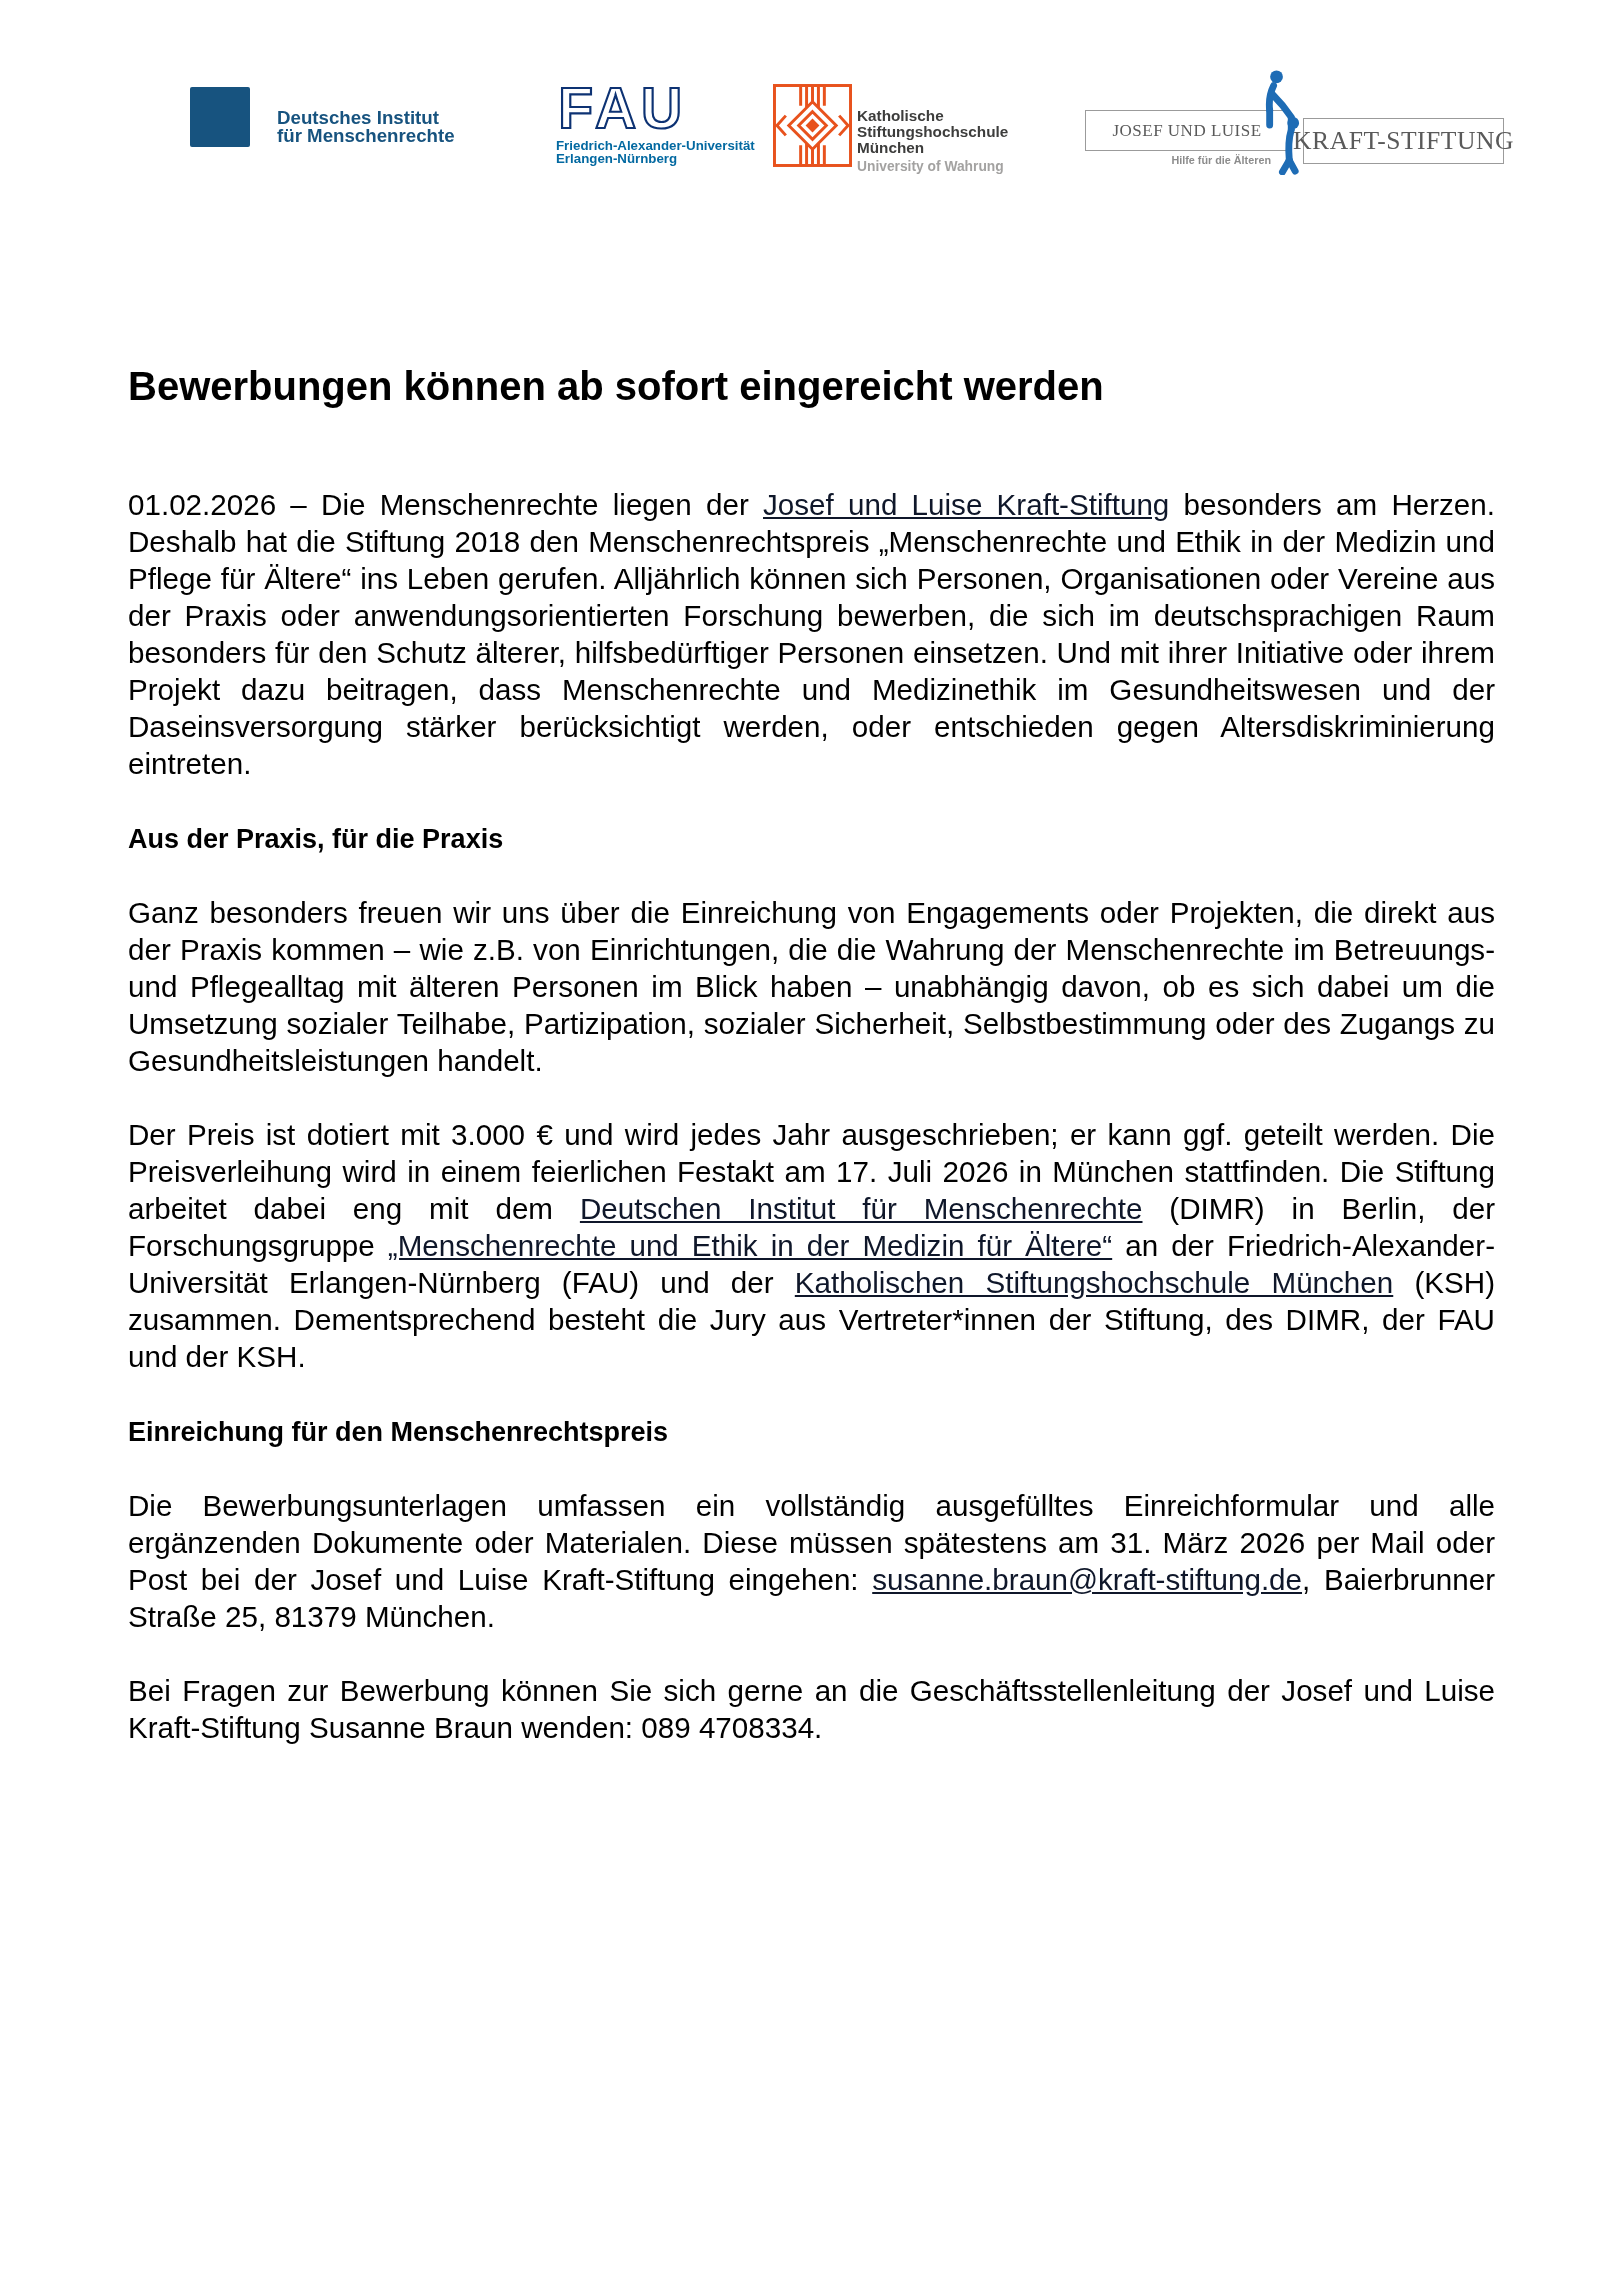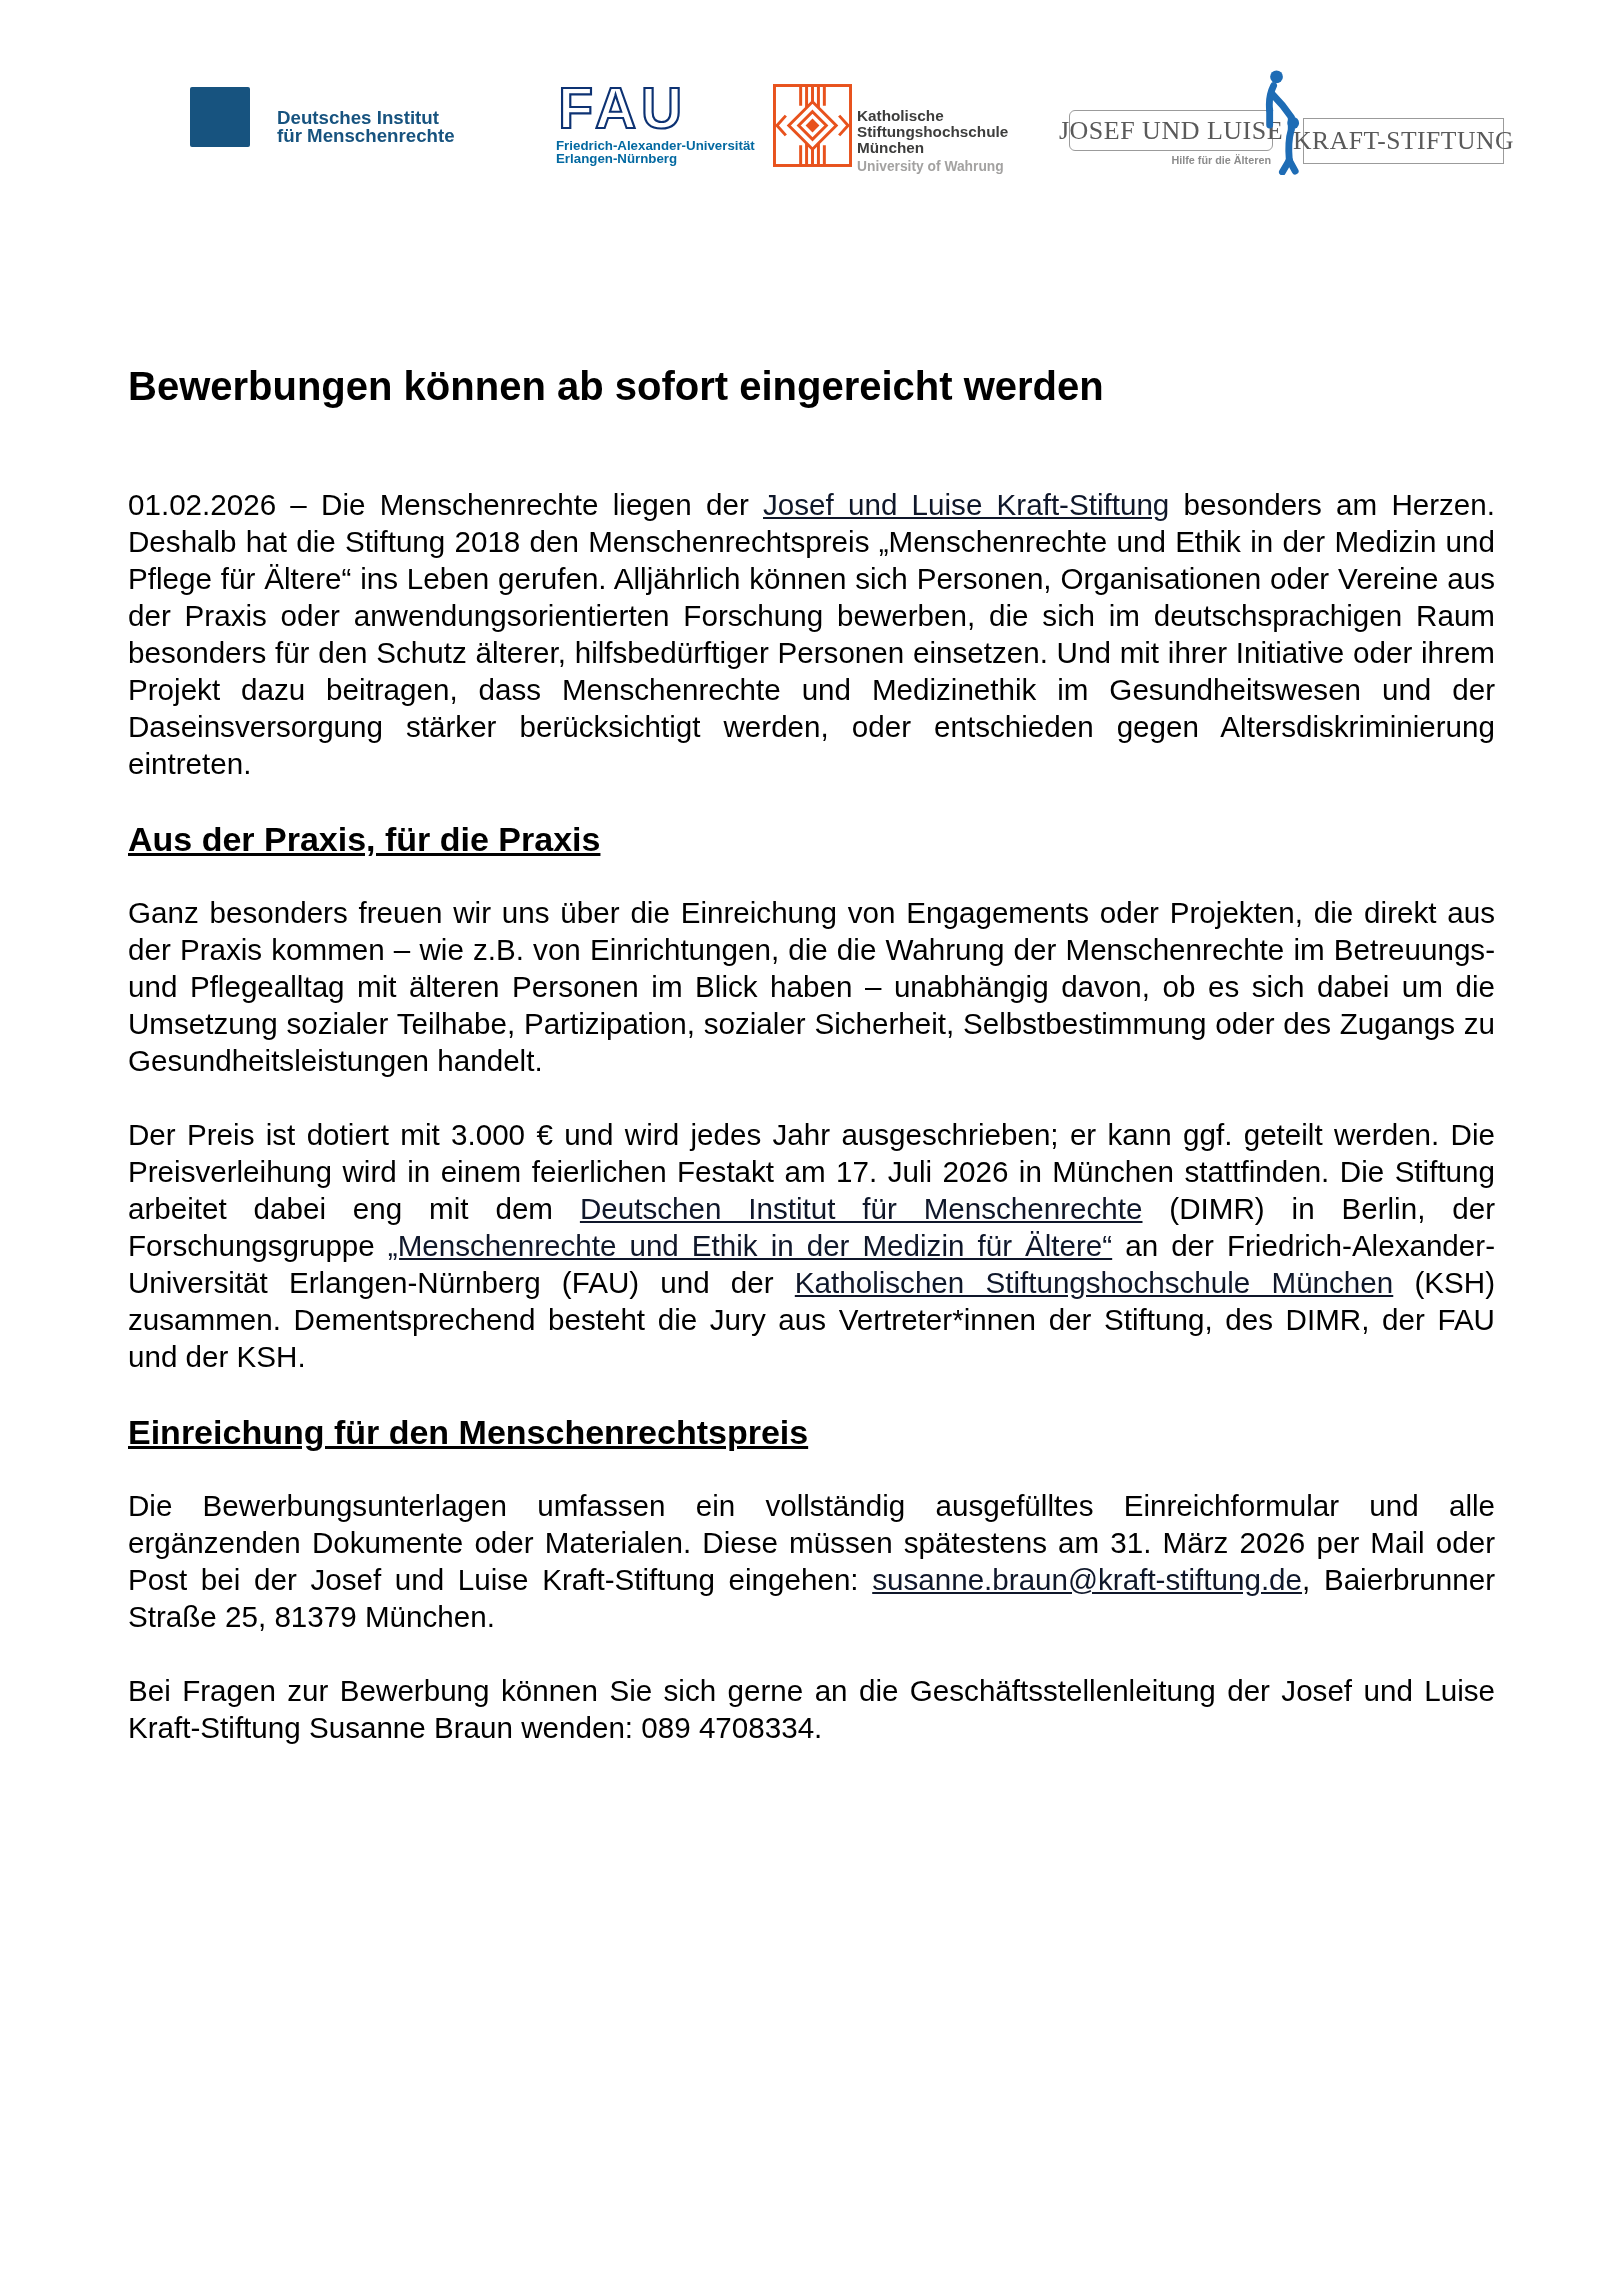--- a/index.html
+++ b/index.html
@@ -28,31 +28,31 @@
   .logo-ksh{position:absolute;left:773px;top:84px;display:flex;gap:5px;}
   .ksh-mark{width:79px;height:83px;flex:0 0 auto;}
   .ksh-text{padding-top:23.6px;width:179px;overflow:hidden;}
   .ksh-l1{font-size:15.3px;line-height:16.3px;font-weight:bold;color:#3D3D3C;white-space:nowrap;}
   .ksh-sub{font-size:13.8px;line-height:13.8px;color:#A3A2A1;font-weight:bold;margin-top:3.9px;white-space:nowrap;}
 
   .logo-kraft{position:absolute;left:1069px;top:69px;width:443px;height:110px;}
   .kraft-box{position:absolute;border:1px solid #9B9B9B;color:#5A5A5A;
              font-family:"Liberation Serif",serif;letter-spacing:0.5px;
              display:flex;align-items:center;justify-content:center;white-space:nowrap;background:#fff;}
-  .kraft-box1{left:0;top:41px;width:202px;height:39px;font-size:26px;border-radius:6px;}
+  .kraft-box1{left:16px;top:41px;width:202px;height:39px;font-size:17px;}
   .kraft-box2{left:234px;top:49px;width:199px;height:44px;font-size:25.6px;}
   .kraft-tagline{position:absolute;left:0;top:85px;width:202px;text-align:right;
                  font-size:10.8px;font-weight:bold;color:#8C8C8C;white-space:nowrap;}
   .kraft-figure{position:absolute;left:177px;top:0;}
 
   
   main{position:absolute;left:128px;top:368px;width:1367px;}
   h1{font-size:37px;line-height:45px;font-weight:bold;margin:0;}
   h2{font-size:40px;line-height:37px;font-weight:bold;margin:0;}
-  h3{font-size:34px;line-height:37px;font-weight:bold;margin:39px 0 0 0;text-decoration:underline;}
+  h3{font-size:27px;line-height:37px;font-weight:bold;margin:39px 0 0 0;}
   p{font-size:29.6px;line-height:37px;text-align:justify;margin:37px 0 0 0;}
   p.first{margin-top:81px;}
   p.after-heading{margin-top:36px;}
   a.doc-link{color:#0f172a;text-decoration:underline;cursor:pointer;}
 </style>
 </head>
 <body>
 
 <div class="page">
 

